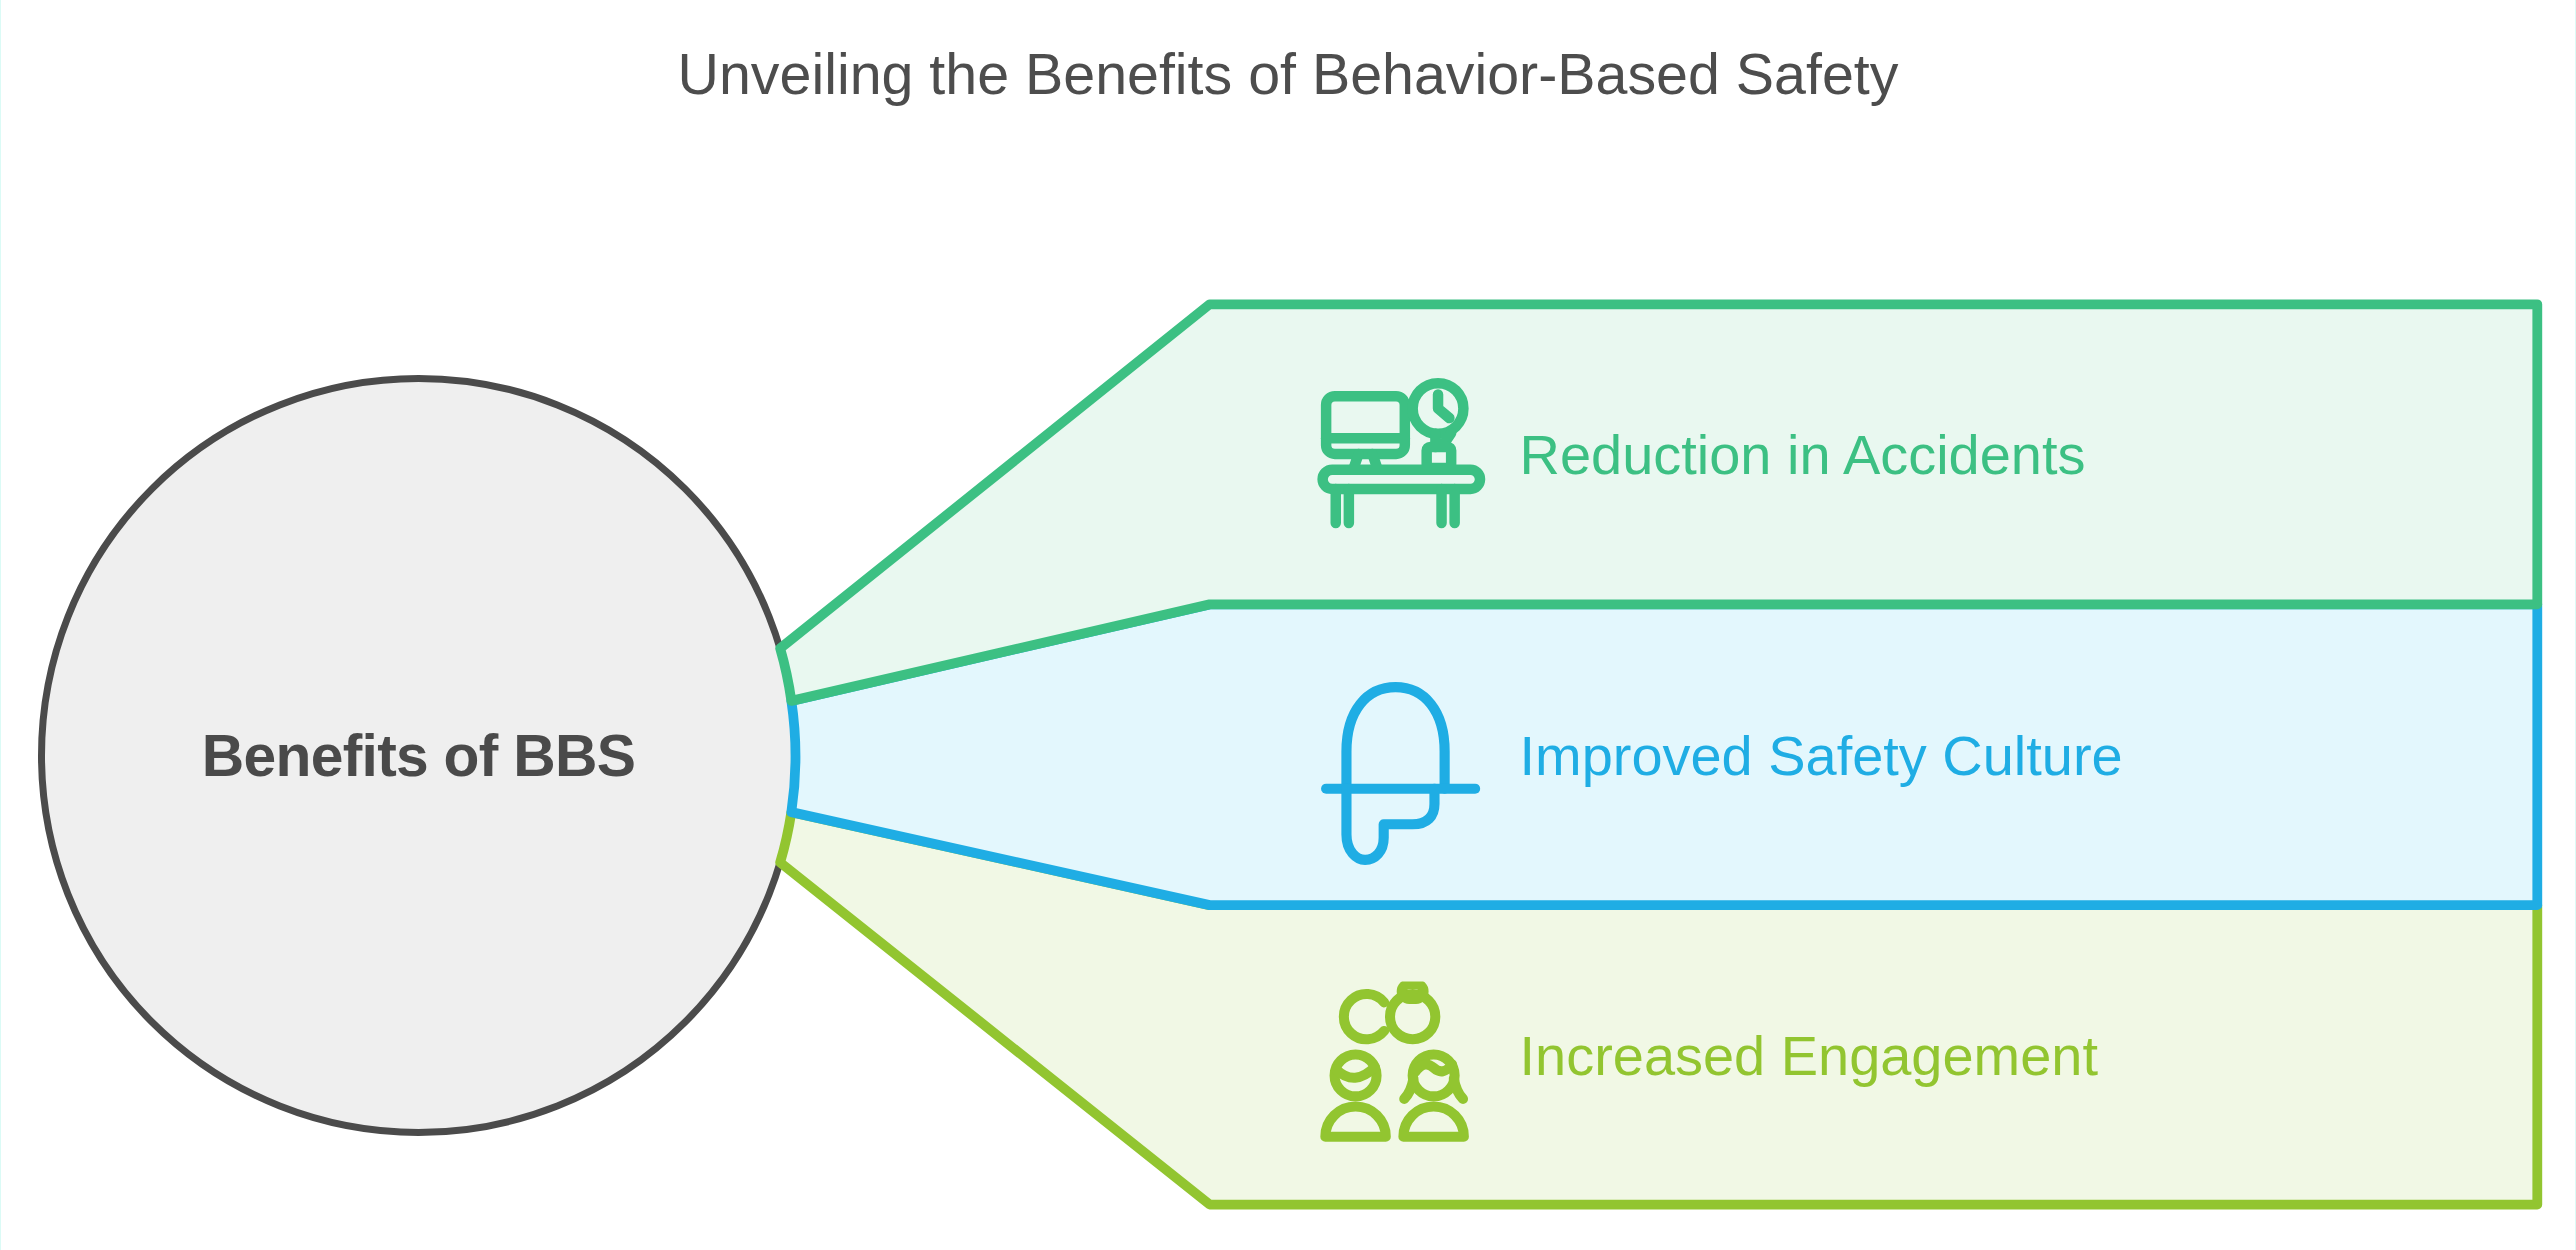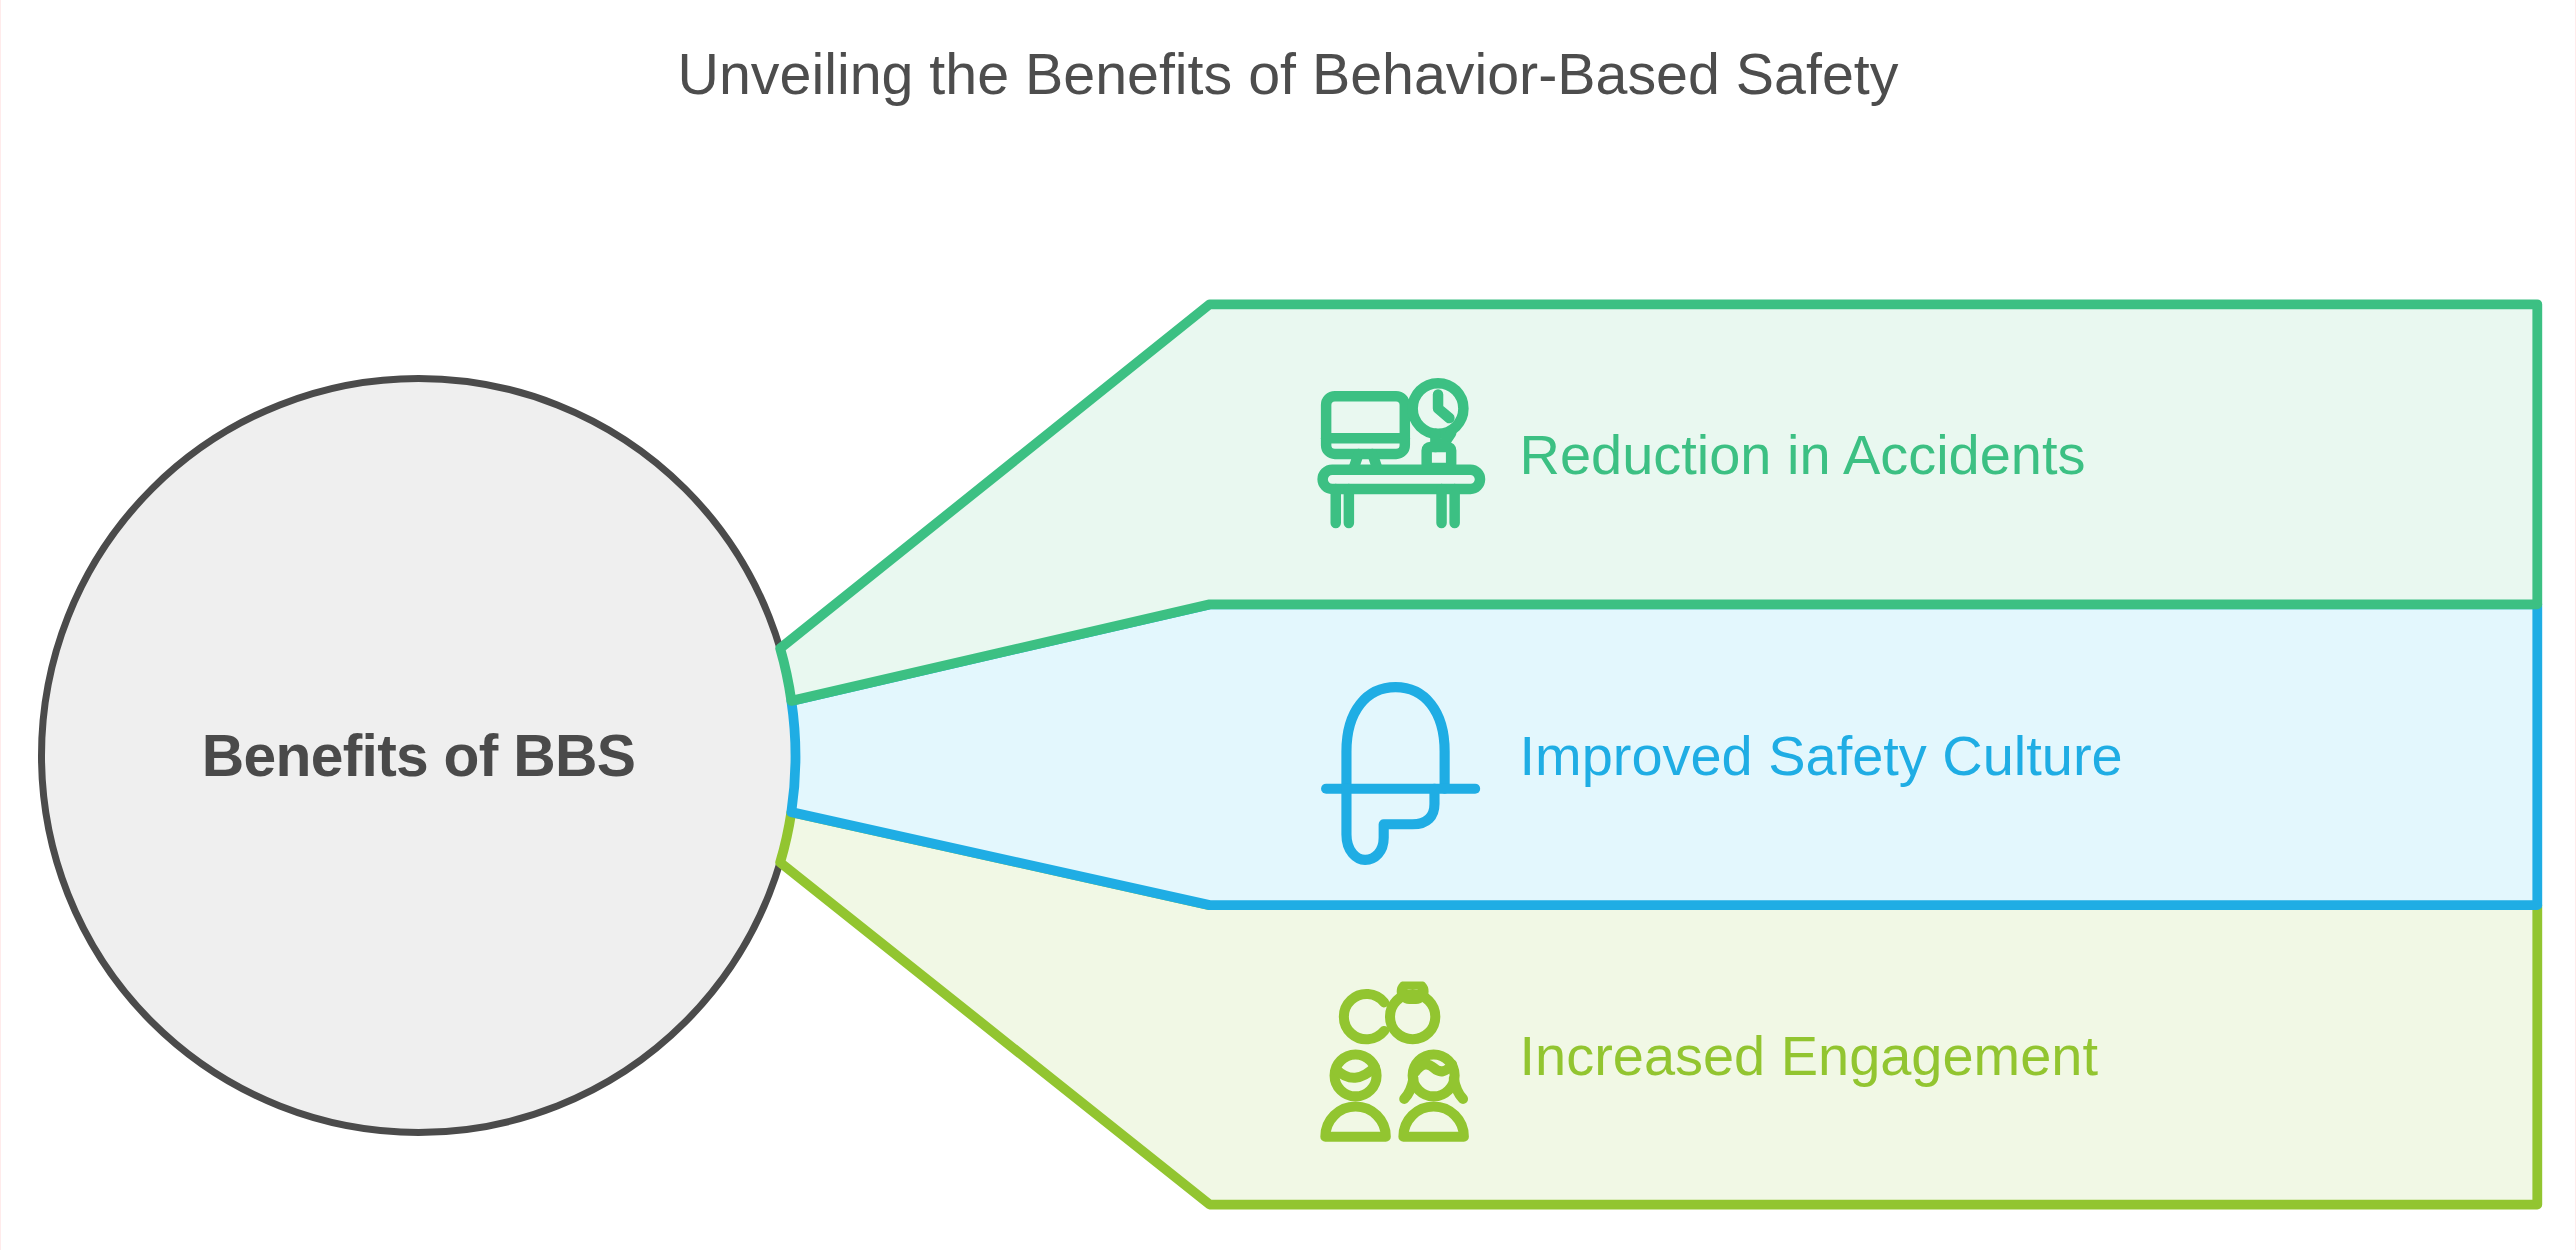--- a/index.html
+++ b/index.html
@@ -5,21 +5,21 @@
   html, body {
     margin: 0;
     padding: 0;
     background: #ffffff;
     font-family: "Liberation Sans", "DejaVu Sans", sans-serif;
   }
   .stage {
     position: relative;
     width: 2576px;
     height: 1250px;
-    background: #fca5a5;
+    background: #5eead4;
     overflow: hidden;
   }
   svg text { font-family: "Liberation Sans", "DejaVu Sans", sans-serif; }
 
   .title-text   { font-size: 82px; fill: #4d4d4d; }
   .circle-label { font-size: 84px; font-weight: bold; fill: #4a4a4a; letter-spacing: -1px; }
   .banner-label { font-size: 80px; }
 
   .banner-path  { stroke-width: 14px; stroke-linejoin: round; }
   .banner-green { stroke: #3cc083; }

